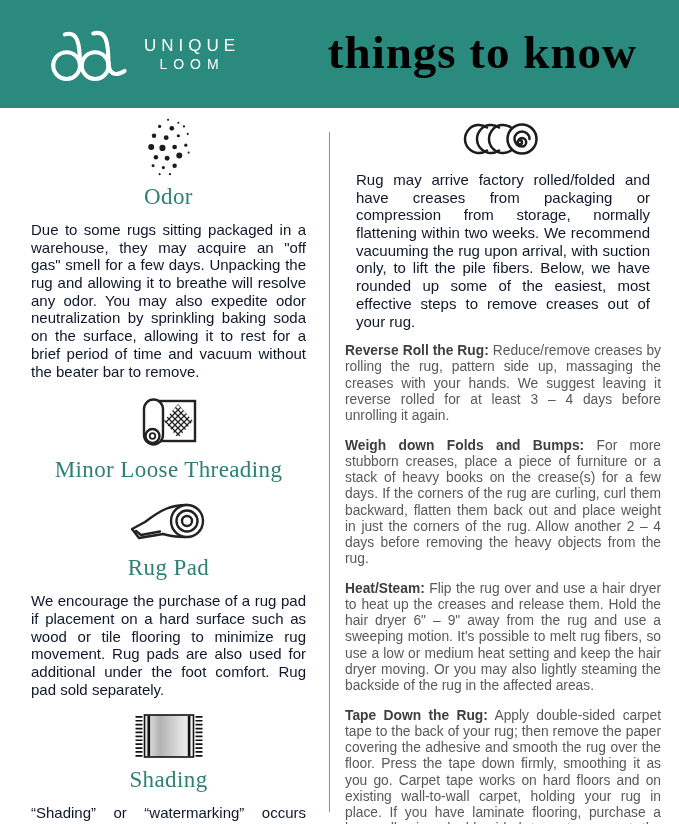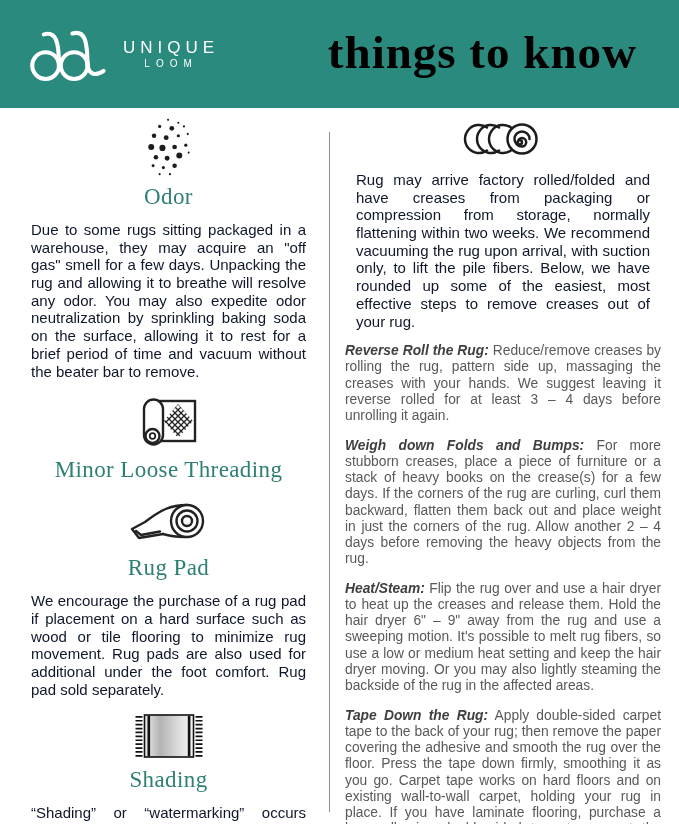--- a/index.html
+++ b/index.html
@@ -1,26 +1,26 @@
 <!DOCTYPE html>
 <html><head>
 <meta charset="utf-8">
 <style>
   html,body{margin:0;padding:0;background:#ffffff;}
   .page{width:679px;height:824px;background:#fff;overflow:hidden;position:relative;
         font-family:"Liberation Sans",sans-serif;}
 
   
   .masthead{height:108px;background:#2b8a7e;display:flex;align-items:center;
-            justify-content:space-between;padding:0 42px 0 26px;box-sizing:border-box;}
+            justify-content:space-between;padding:0 42px 0 47px;box-sizing:border-box;}
   .brand{display:flex;align-items:center;gap:15px;}
   .brand svg{display:block;}
   .brand-text{color:#fff;display:flex;flex-direction:column;align-items:center;}
   .brand-line1{font-size:17px;letter-spacing:5px;line-height:1.25;}
-  .brand-line2{font-size:10px;letter-spacing:6px;line-height:1.25;}
+  .brand-line2{font-size:14px;letter-spacing:6px;line-height:1.25;}
   .page-title{margin:0;color:#000000;font-family:"Liberation Serif",serif;font-weight:600;
               font-size:47px;letter-spacing:1px;line-height:1;padding-bottom:4px;}
 
   
   .columns{display:flex;align-items:stretch;padding-top:10px;height:706px;box-sizing:border-box;}
   .col{box-sizing:border-box;}
   .col-left{width:329px;padding:0 12px 0 20px;}
   .v-divider{width:1px;background:#8f8f8f;margin:14px 0 2px 0;}
   .col-right{width:349px;padding:0 18px 0 15px;}
 
@@ -28,21 +28,21 @@
   .icon-row{display:flex;justify-content:center;align-items:flex-end;}
   .section-heading{font-family:"Liberation Serif",serif;font-weight:500;color:#2e7f74;
                    font-size:23px;letter-spacing:0.4px;margin:8px 0 5px 0;}
   .body-text{color:#0f172a;font-size:15px;line-height:1.18;text-align:justify;
              text-align-last:left;margin:11px;}
   .mb1{margin-bottom:15px;}
   .mb2{margin-bottom:14px;}
   .mb3{margin-bottom:15px;}
   .step{color:#58595b;font-size:13.8px;line-height:1.18;text-align:justify;
         text-align-last:left;margin:0 0 13px 0;}
-  .step b{color:#3e3f41;font-weight:700;font-style:italic;}
+  .step b{color:#3e3f41;font-weight:700;}
   .intro-gap{margin-bottom:13px;}
 </style>
 </head>
 <body>
 
 <div class="page">
 
   <header class="masthead">
     <div class="brand">
       <svg width="82" height="64" viewBox="0 0 92 70">

